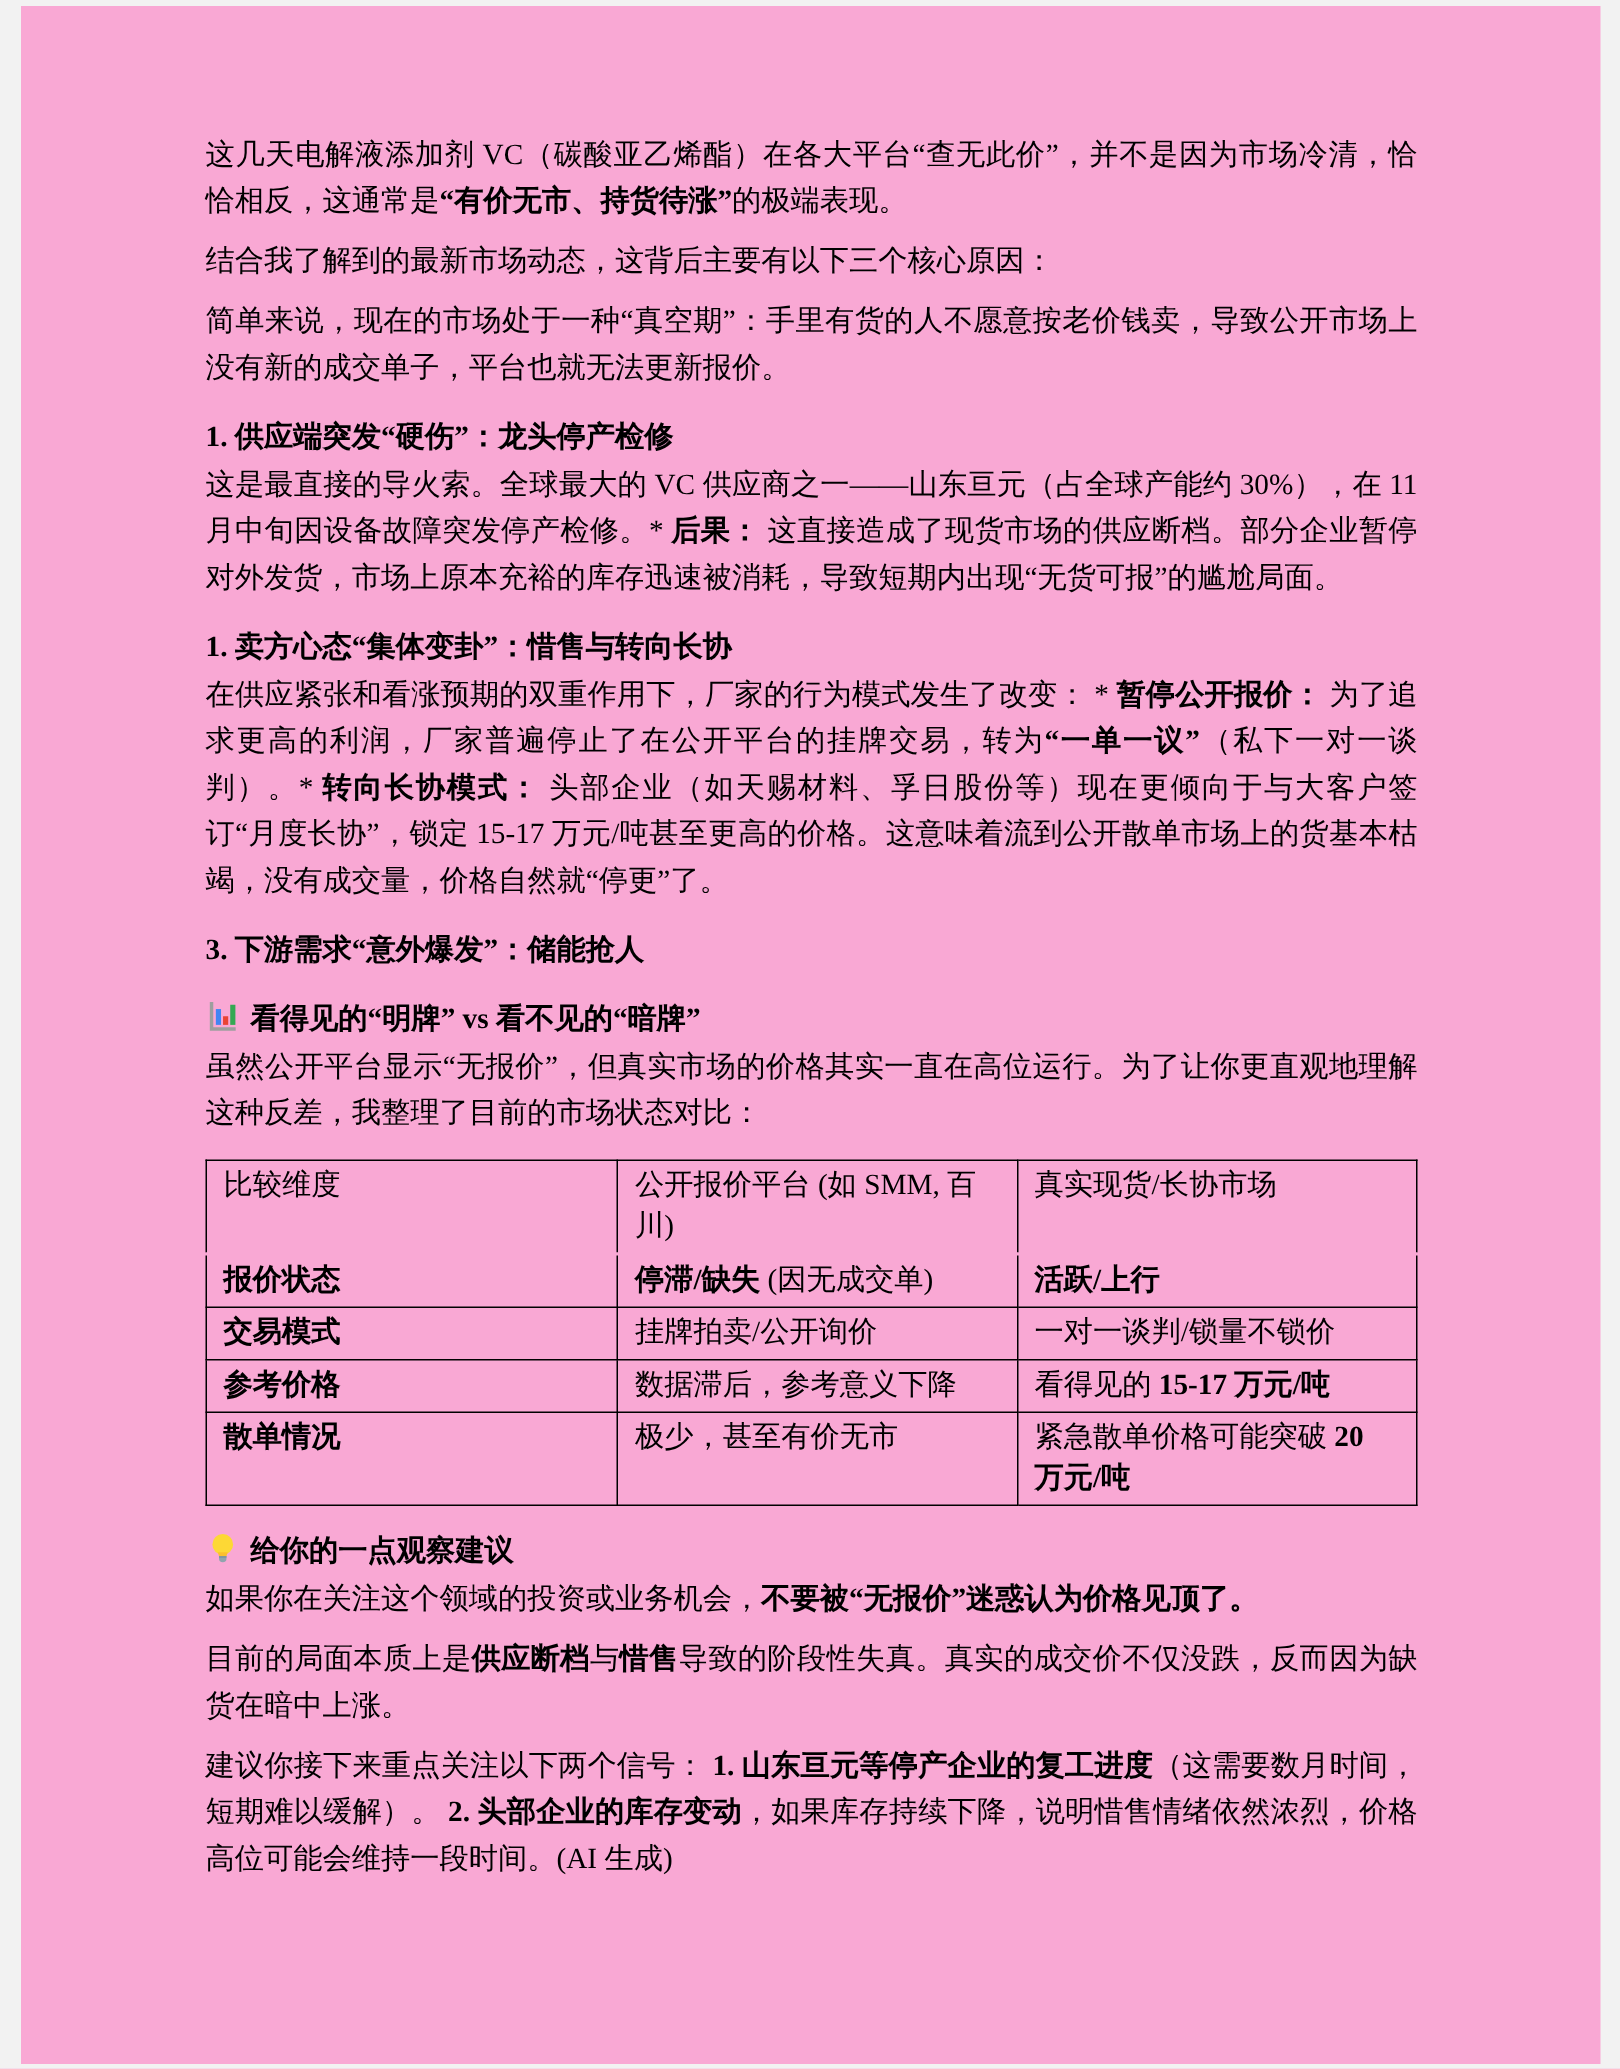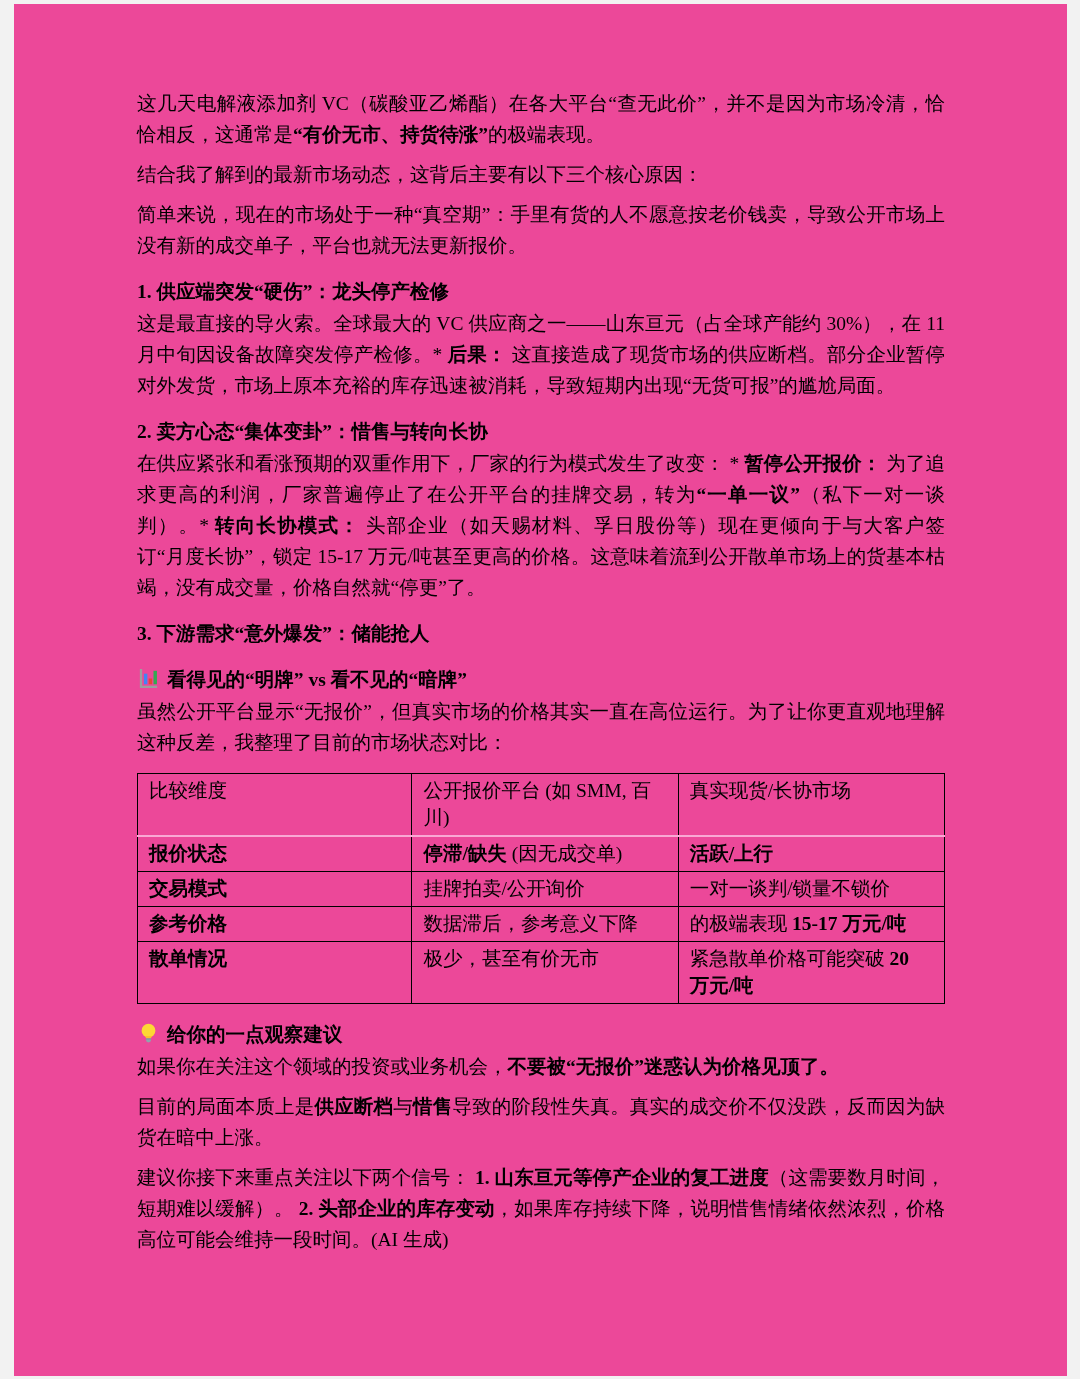--- a/index.html
+++ b/index.html
@@ -16,21 +16,21 @@
     width: 1080px;
     height: 1379px;
     background: #f2f2f2;
   }
   .paper {
     position: absolute;
     left: 14px;
     top: 4px;
     right: 13px;
     bottom: 3px;
-    background: #ec4899;
+    background: #f9a8d4;
     overflow: hidden;
   }
   .content {
     padding: 84px 122px 0 123px;
     font-size: 19.5px;
     line-height: 31px;
   }
   .content > :first-child { margin-top: 0; }
   .para { margin: 9px 0; text-align: justify; }
   .heading { font-weight: 700; margin: 15px 0 0 0; }
@@ -68,21 +68,21 @@
 <body>
 
 <div class="page-frame">
   <div class="paper">
     <main class="content">
         <div class="para"><span class="run">这几天电解液添加剂 VC（碳酸亚乙烯酯）在各大平台“查无此价”，并不是因为市场冷清，恰恰相反，这通常是</span><span class="run bold">“有价无市、持货待涨”</span><span class="run">的极端表现。</span></div>
         <div class="para"><span class="run">结合我了解到的最新市场动态，这背后主要有以下三个核心原因：</span></div>
         <div class="para"><span class="run">简单来说，现在的市场处于一种“真空期”：手里有货的人不愿意按老价钱卖，导致公开市场上没有新的成交单子，平台也就无法更新报价。</span></div>
         <div class="heading"><span class="run bold">1. 供应端突发“硬伤”：龙头停产检修</span></div>
         <div class="para"><span class="run">这是最直接的导火索。全球最大的 VC 供应商之一——山东亘元（占全球产能约 30%），在 11 月中旬因设备故障突发停产检修。* </span><span class="run bold">后果：</span><span class="run"> 这直接造成了现货市场的供应断档。部分企业暂停对外发货，市场上原本充裕的库存迅速被消耗，导致短期内出现“无货可报”的尴尬局面。</span></div>
-        <div class="heading"><span class="run bold">2. 卖方心态“集体变卦”：惜售与转向长协</span></div>
+        <div class="heading"><span class="run bold">1. 卖方心态“集体变卦”：惜售与转向长协</span></div>
         <div class="para"><span class="run">在供应紧张和看涨预期的双重作用下，厂家的行为模式发生了改变： * </span><span class="run bold">暂停公开报价：</span><span class="run"> 为了追求更高的利润，厂家普遍停止了在公开平台的挂牌交易，转为</span><span class="run bold">“一单一议”</span><span class="run">（私下一对一谈判）。* </span><span class="run bold">转向长协模式：</span><span class="run"> 头部企业（如天赐材料、孚日股份等）现在更倾向于与大客户签订“月度长协”，锁定 15-17 万元/吨甚至更高的价格。这意味着流到公开散单市场上的货基本枯竭，没有成交量，价格自然就“停更”了。</span></div>
         <div class="heading"><span class="run bold">3. 下游需求“意外爆发”：储能抢人</span></div>
         <div class="heading"><span class="icon">
   <svg viewBox="0 0 24 24" xmlns="http://www.w3.org/2000/svg">
     <path d="M3 2 h2.4 v17.6 H21 V22 H3 Z" fill="#9e9e9e"></path>
     <rect x="7.2" y="7" width="3.6" height="11" fill="#4285f4"></rect>
     <rect x="12.2" y="12" width="3.6" height="6" fill="#ea4335"></rect>
     <rect x="17.2" y="4" width="3.6" height="14" fill="#34a853"></rect>
   </svg>
 </span><span class="run bold">看得见的“明牌” vs 看不见的“暗牌”</span></div>
@@ -102,21 +102,21 @@
               <td class="c2"><span class="run bold">活跃/上行</span></td>
             </tr>
             <tr>
               <td class="c0"><span class="run bold">交易模式</span></td>
               <td class="c1"><span class="run">挂牌拍卖/公开询价</span></td>
               <td class="c2"><span class="run">一对一谈判/锁量不锁价</span></td>
             </tr>
             <tr>
               <td class="c0"><span class="run bold">参考价格</span></td>
               <td class="c1"><span class="run">数据滞后，参考意义下降</span></td>
-              <td class="c2"><span class="run">的极端表现 </span><span class="run bold">15-17 万元/吨</span></td>
+              <td class="c2"><span class="run">看得见的 </span><span class="run bold">15-17 万元/吨</span></td>
             </tr>
             <tr>
               <td class="c0"><span class="run bold">散单情况</span></td>
               <td class="c1"><span class="run">极少，甚至有价无市</span></td>
               <td class="c2"><span class="run">紧急散单价格可能突破 </span><span class="run bold">20 万元/吨</span></td>
             </tr>
           </tbody>
         </table>
         <div class="heading"><span class="icon">
   <svg viewBox="0 0 24 24" xmlns="http://www.w3.org/2000/svg">

